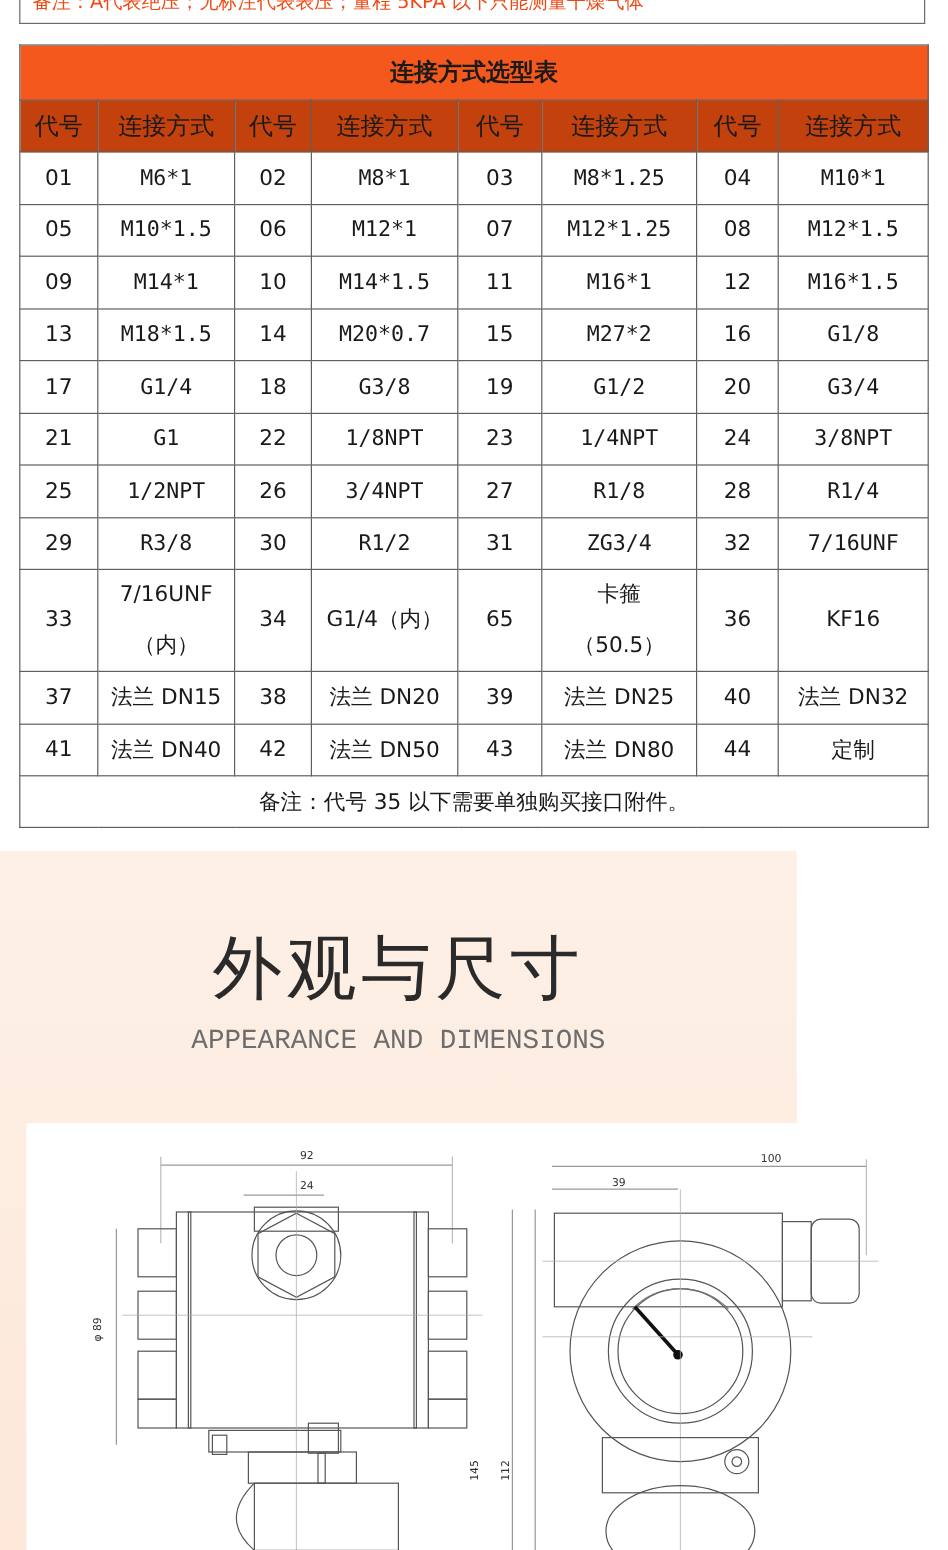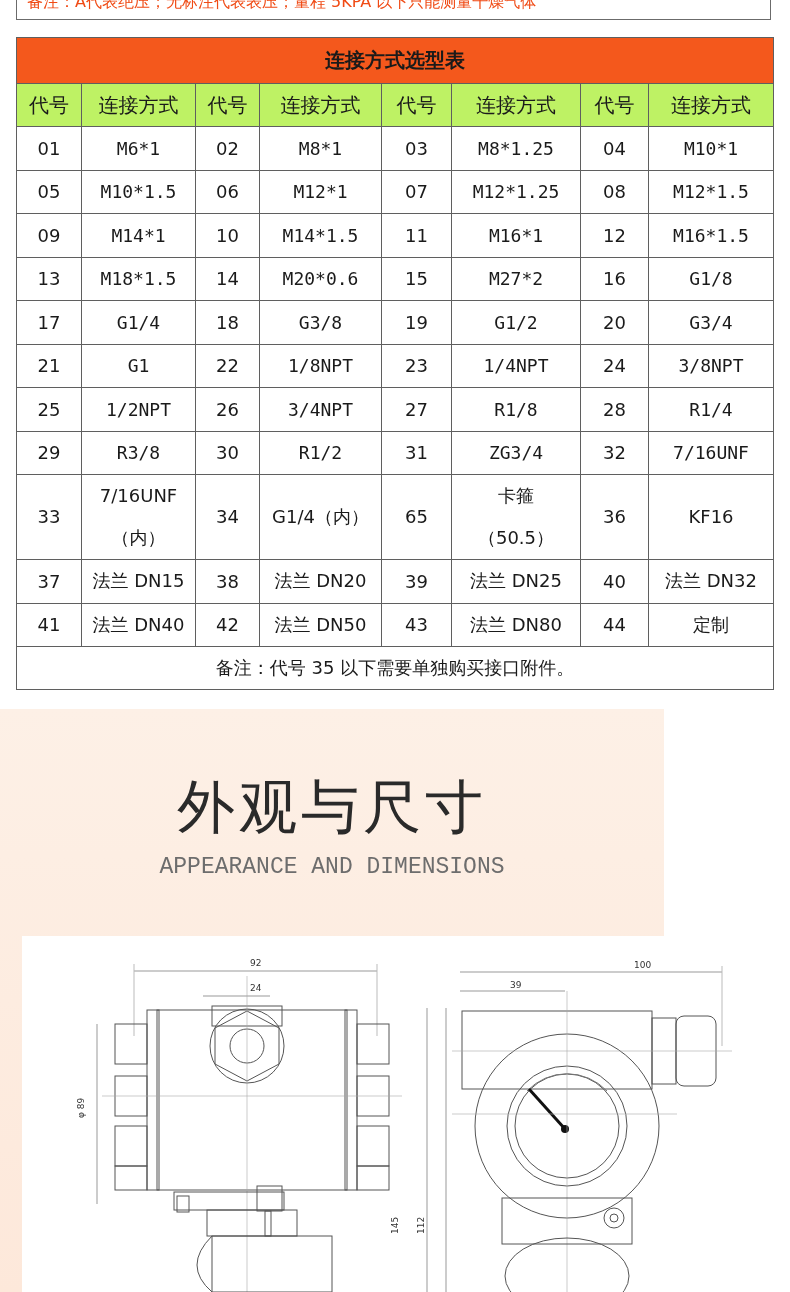--- a/index.html
+++ b/index.html
@@ -24,21 +24,21 @@
   table.sel td {
     border: 1px solid #5f5f5f; text-align: center; vertical-align: middle;
     font-size: 18px; color: #1a1a1a; padding: 0;
     font-family: "DejaVu Sans Mono", "Liberation Mono", monospace;
   }
   table.sel tr.title td {
     background: #f4581c; height: 45px; font-size: 20px; font-weight: bold;
     font-family: "DejaVu Sans", sans-serif; color: #1a1a1a;
   }
   table.sel tr.head td {
-    background: #bef264; height: 42px; font-size: 20px;
+    background: #c2410c; height: 42px; font-size: 20px;
     font-family: "DejaVu Sans", sans-serif; color: #1a1a1a;
   }
   table.sel tr.row td { height: 42.5px; }
   table.sel tr.row.tall td { height: 84px; line-height: 42px; }
   table.sel tr.row.cjk td { font-family: "DejaVu Sans", sans-serif; font-size: 18px; }
   table.sel td.code { font-family: "DejaVu Sans", sans-serif; }
   table.sel tr.footnote td {
     height: 42px; font-family: "DejaVu Sans", sans-serif; font-size: 18px;
   }
   .section {
@@ -121,21 +121,21 @@
         <td style="white-space: pre-line;">M14*1.5</td>
         <td class="code">11</td>
         <td style="white-space: pre-line;">M16*1</td>
         <td class="code">12</td>
         <td style="white-space: pre-line; margin-left: 17px;">M16*1.5</td>
       </tr>
       <tr class="row">
         <td class="code">13</td>
         <td style="white-space: pre-line;">M18*1.5</td>
         <td class="code">14</td>
-        <td style="white-space: pre-line;">M20*0.6</td>
+        <td style="white-space: pre-line;">M20*0.7</td>
         <td class="code">15</td>
         <td style="white-space: pre-line;">M27*2</td>
         <td class="code">16</td>
         <td style="white-space: pre-line;">G1/8</td>
       </tr>
       <tr class="row">
         <td class="code">17</td>
         <td style="white-space: pre-line;">G1/4</td>
         <td class="code">18</td>
         <td style="white-space: pre-line;">G3/8</td>

